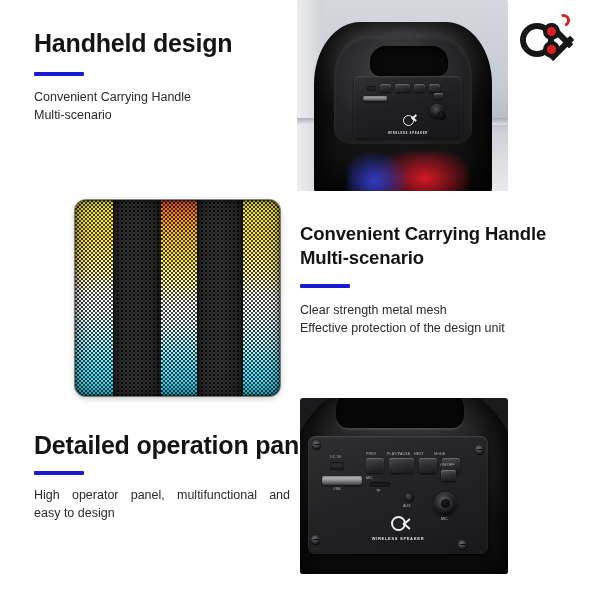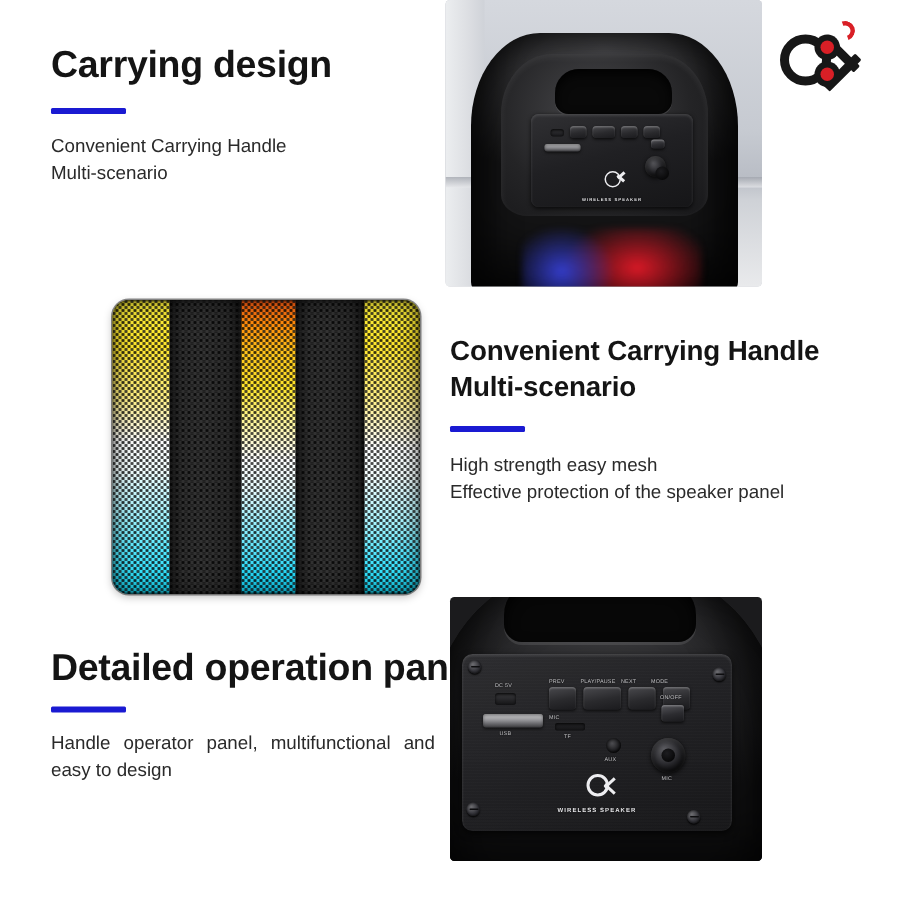--- a/index.html
+++ b/index.html
@@ -281,21 +281,21 @@
     <div class="lg-dot lg-dot-a">
         <i></i>
       </div>
     <div class="lg-dot lg-dot-b">
         <i></i>
       </div>
     <div class="lg-note"></div>
   </div>
 
   <div class="blk-tl">
-    <div class="headline">Carrying design</div>
+    <div class="headline">Handheld design</div>
     <div class="accent-bar"></div>
     <div class="body-line">Convenient Carrying Handle</div>
     <div class="body-line">Multi-scenario</div>
   </div>
 
   <div class="photo" id="photo-top">
     <div class="wall"></div>
     <div class="wall-edge"></div>
     <div class="wall-shelf"></div>
 
@@ -339,29 +339,29 @@
     <div class="mesh-dark m2"></div>
     <div class="mesh-tex"></div>
     <div class="mesh-tex-lite"></div>
     <div class="mesh-vig"></div>
   </div>
 
   <div class="blk-mr">
     <div class="subhead">Convenient Carrying Handle</div>
     <div class="subhead">Multi-scenario</div>
     <div class="accent-bar"></div>
-    <div class="body-line">High strength easy mesh</div>
-    <div class="body-line">Effective protection of the speaker panel</div>
+    <div class="body-line">Clear strength metal mesh</div>
+    <div class="body-line">Effective protection of the design unit</div>
   </div>
 
   <div class="blk-bl">
     <div class="headline">Detailed operation panel</div>
     <div class="accent-bar"></div>
     <div class="body-just">
-      <span style="text-align:justify;text-align-last:justify;">Handle operator panel, multifunctional and</span>
+      <span style="text-align:justify;text-align-last:justify;">High operator panel, multifunctional and</span>
       <span>easy to design</span>
     </div>
   </div>
 
   <div class="photo" id="photo-bottom">
     <div class="spk-bot">
       <div class="handle-slot-b"></div>
 
       <div class="panel-bot">
         <div class="screw" style="left:4px;top:4px;"></div>

